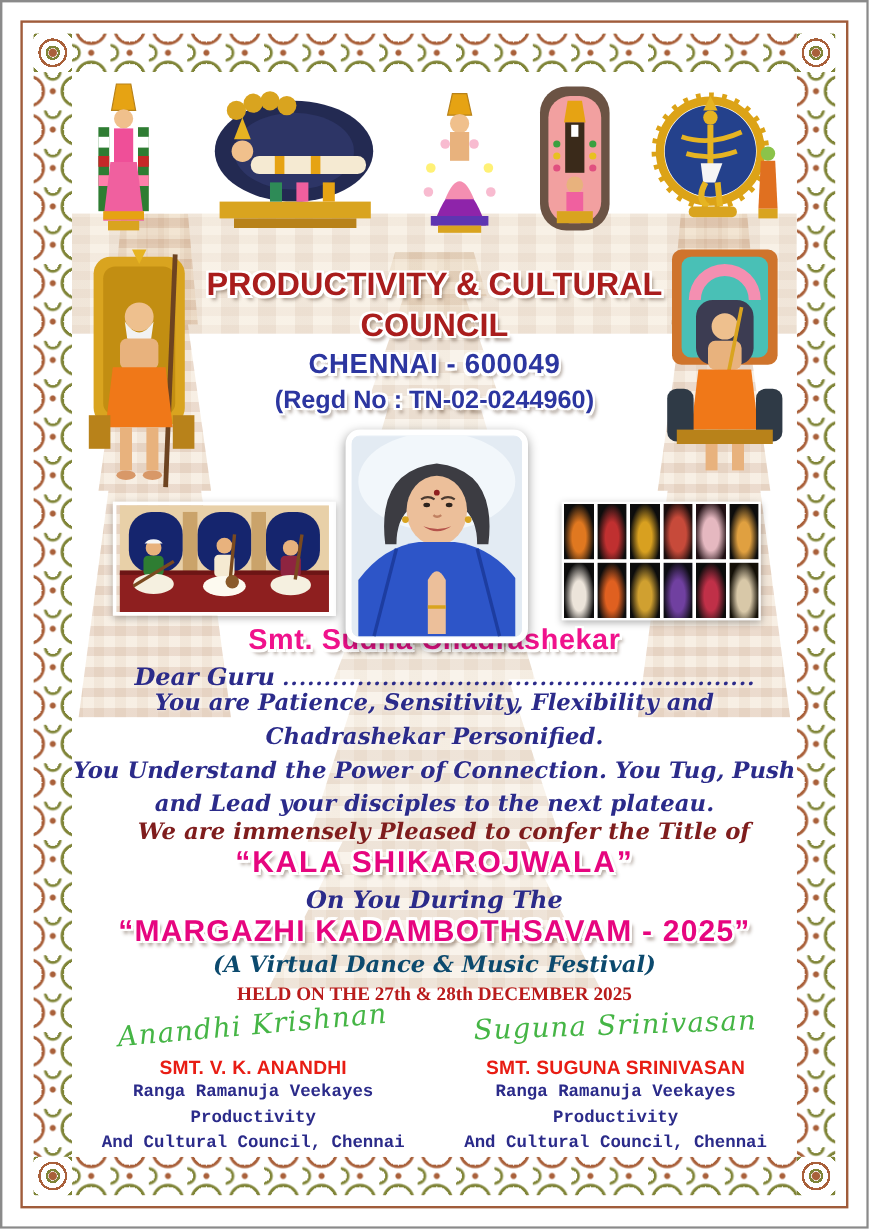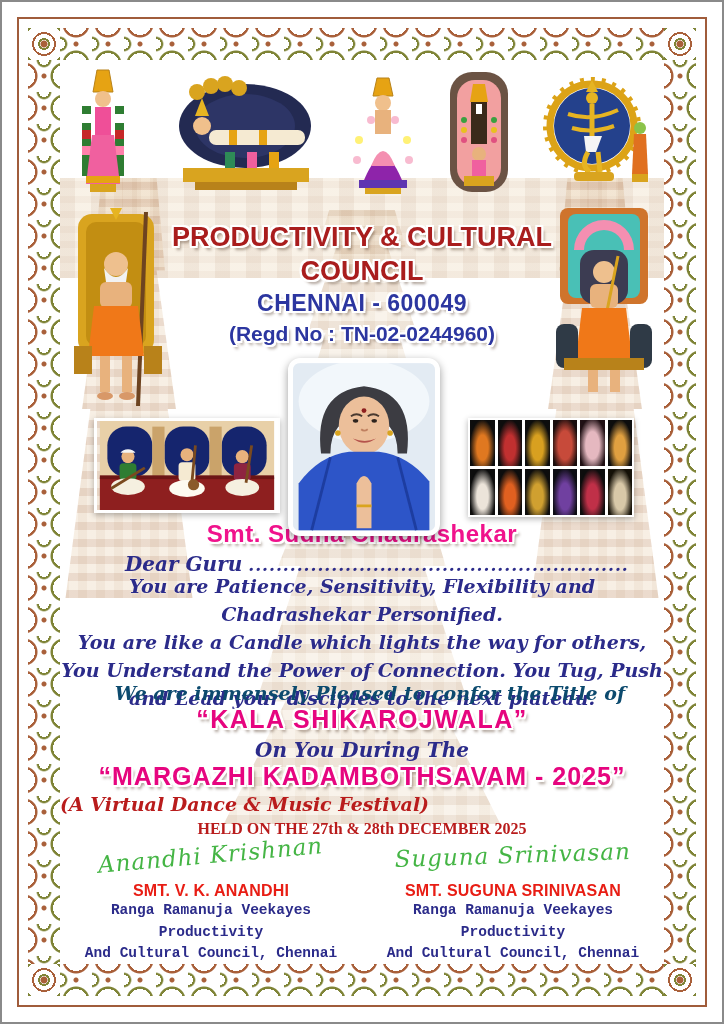--- a/index.html
+++ b/index.html
@@ -104,28 +104,28 @@
   .tile:nth-child(6){ background:radial-gradient(ellipse at 50% 60%, #e0a040 0 32%, #0d0d0d 72%);}
   .tile:nth-child(7){ background:radial-gradient(ellipse at 50% 60%, #ece4da 0 32%, #0d0d0d 72%);}
   .tile:nth-child(8){ background:radial-gradient(ellipse at 50% 60%, #e06020 0 32%, #0d0d0d 72%);}
   .tile:nth-child(9){ background:radial-gradient(ellipse at 50% 60%, #d0a030 0 32%, #0d0d0d 72%);}
   .tile:nth-child(10){ background:radial-gradient(ellipse at 50% 60%, #7040a0 0 34%, #0d0d14 74%);}
   .tile:nth-child(11){ background:radial-gradient(ellipse at 50% 60%, #c03048 0 32%, #0d0d0d 72%);}
   .tile:nth-child(12){ background:radial-gradient(ellipse at 50% 60%, #d8c8a8 0 34%, #141007 74%);}
 
   
   .recipient-name { position:absolute; top:460px; left:0; right:0; text-align:center; font-size:24px; font-weight:800; letter-spacing:.5px; color:#f0128c; z-index:3; }
-  .dear-line { position:absolute; top:492px; left:52px; right:34px; display:flex; align-items:baseline; font-family:"DejaVu Serif", serif; font-style:italic; font-weight:700; font-size:20px; color:#2b2b8a; z-index:3;margin-left:13px; }
+  .dear-line { position:absolute; top:492px; left:52px; right:34px; display:flex; align-items:baseline; font-family:"DejaVu Serif", serif; font-style:italic; font-weight:700; font-size:20px; color:#2b2b8a; z-index:3; }
   .dear-line .dots { flex:1; overflow:hidden; white-space:nowrap; font-size:17px; letter-spacing:1px; margin-left:6px; }
   .citation { position:absolute; top:512px; left:0; right:0; text-align:center; font-family:"DejaVu Serif", serif; font-style:italic; font-weight:700; font-size:19px; line-height:28px; color:#2b2b8a; z-index:3; text-shadow:0 0 3px rgba(255,255,255,.9); }
-  .confer { position:absolute; top:622px; left:16px; right:0; text-align:center; font-family:"DejaVu Serif", serif; font-style:italic; font-weight:700; font-size:19px; color:#0c4a6e; z-index:3; }
+  .confer { position:absolute; top:622px; left:16px; right:0; text-align:center; font-family:"DejaVu Serif", serif; font-style:italic; font-weight:700; font-size:19px; color:#7f1d1d; z-index:3; }
   .award-title { position:absolute; top:645px; left:0; right:0; text-align:center; font-size:25px; font-weight:800; letter-spacing:1.5px; color:#e6057f; z-index:3; }
   .during { position:absolute; top:678px; left:0; right:0; text-align:center; font-family:"DejaVu Serif", serif; font-style:italic; font-weight:700; font-size:20px; color:#2b2b8a; z-index:3; }
   .festival { position:absolute; top:702px; left:0; right:0; text-align:center; font-size:25px; font-weight:800; letter-spacing:1px; color:#e6057f; z-index:3; }
-  .festival-sub { position:absolute; top:733px; left:0; right:0; text-align:left; font-family:"DejaVu Serif", serif; font-style:italic; font-weight:700; font-size:19px; color:#b91c1c; z-index:3; }
+  .festival-sub { position:absolute; top:733px; left:0; right:0; text-align:center; font-family:"DejaVu Serif", serif; font-style:italic; font-weight:700; font-size:19px; color:#0c4a6e; z-index:3; }
   .held { position:absolute; top:760px; left:0; right:0; text-align:center; font-family:"Liberation Serif", serif; font-weight:700; font-size:16px; color:#b91c1c; z-index:3; }
 
   
   .sign-row { position:absolute; top:782px; left:0; right:0; display:flex; z-index:3; }
   .sign-block { flex:1; text-align:center; }
   .signature { font-family:"DejaVu Serif", serif; font-style:italic; font-size:23px; color:#45b545; height:38px; letter-spacing:1px; }
   .sig1 { transform:rotate(-5deg); }
   .sig2 { transform:rotate(-2deg); }
   .sig-name { font-size:16px; font-weight:800; color:#e81d14; letter-spacing:.2px; margin-top:2px; }
   .sig-org { font-family:Liberation Mono, monospace; font-weight:700; font-size:14.5px; color:#2b2b8a; line-height:21.5px; }
@@ -342,21 +342,20 @@
     </div>
 
     <div class="recipient-name outline-w">Smt. Sudha Chadrashekar</div>
     <div class="dear-line">
       <span>Dear Guru</span>
       <span class="dots">.............................................................................................................</span>
     </div>
 
     <div class="citation">
       <div>You are Patience, Sensitivity, Flexibility and Chadrashekar Personified.</div>
-      <div>You are like a Candle which lights the way for others,</div>
       <div>You Understand the Power of Connection. You Tug, Push</div>
       <div>and Lead your disciples to the next plateau.</div>
     </div>
     <div class="confer">We are immensely Pleased to confer the Title of</div>
     <div class="award-title outline-w">“KALA SHIKAROJWALA”</div>
     <div class="during">On You During The</div>
     <div class="festival outline-w">“MARGAZHI KADAMBOTHSAVAM - 2025”</div>
     <div class="festival-sub">(A Virtual Dance &amp; Music Festival)</div>
     <div class="held">HELD ON THE 27th &amp; 28th DECEMBER 2025</div>
 

